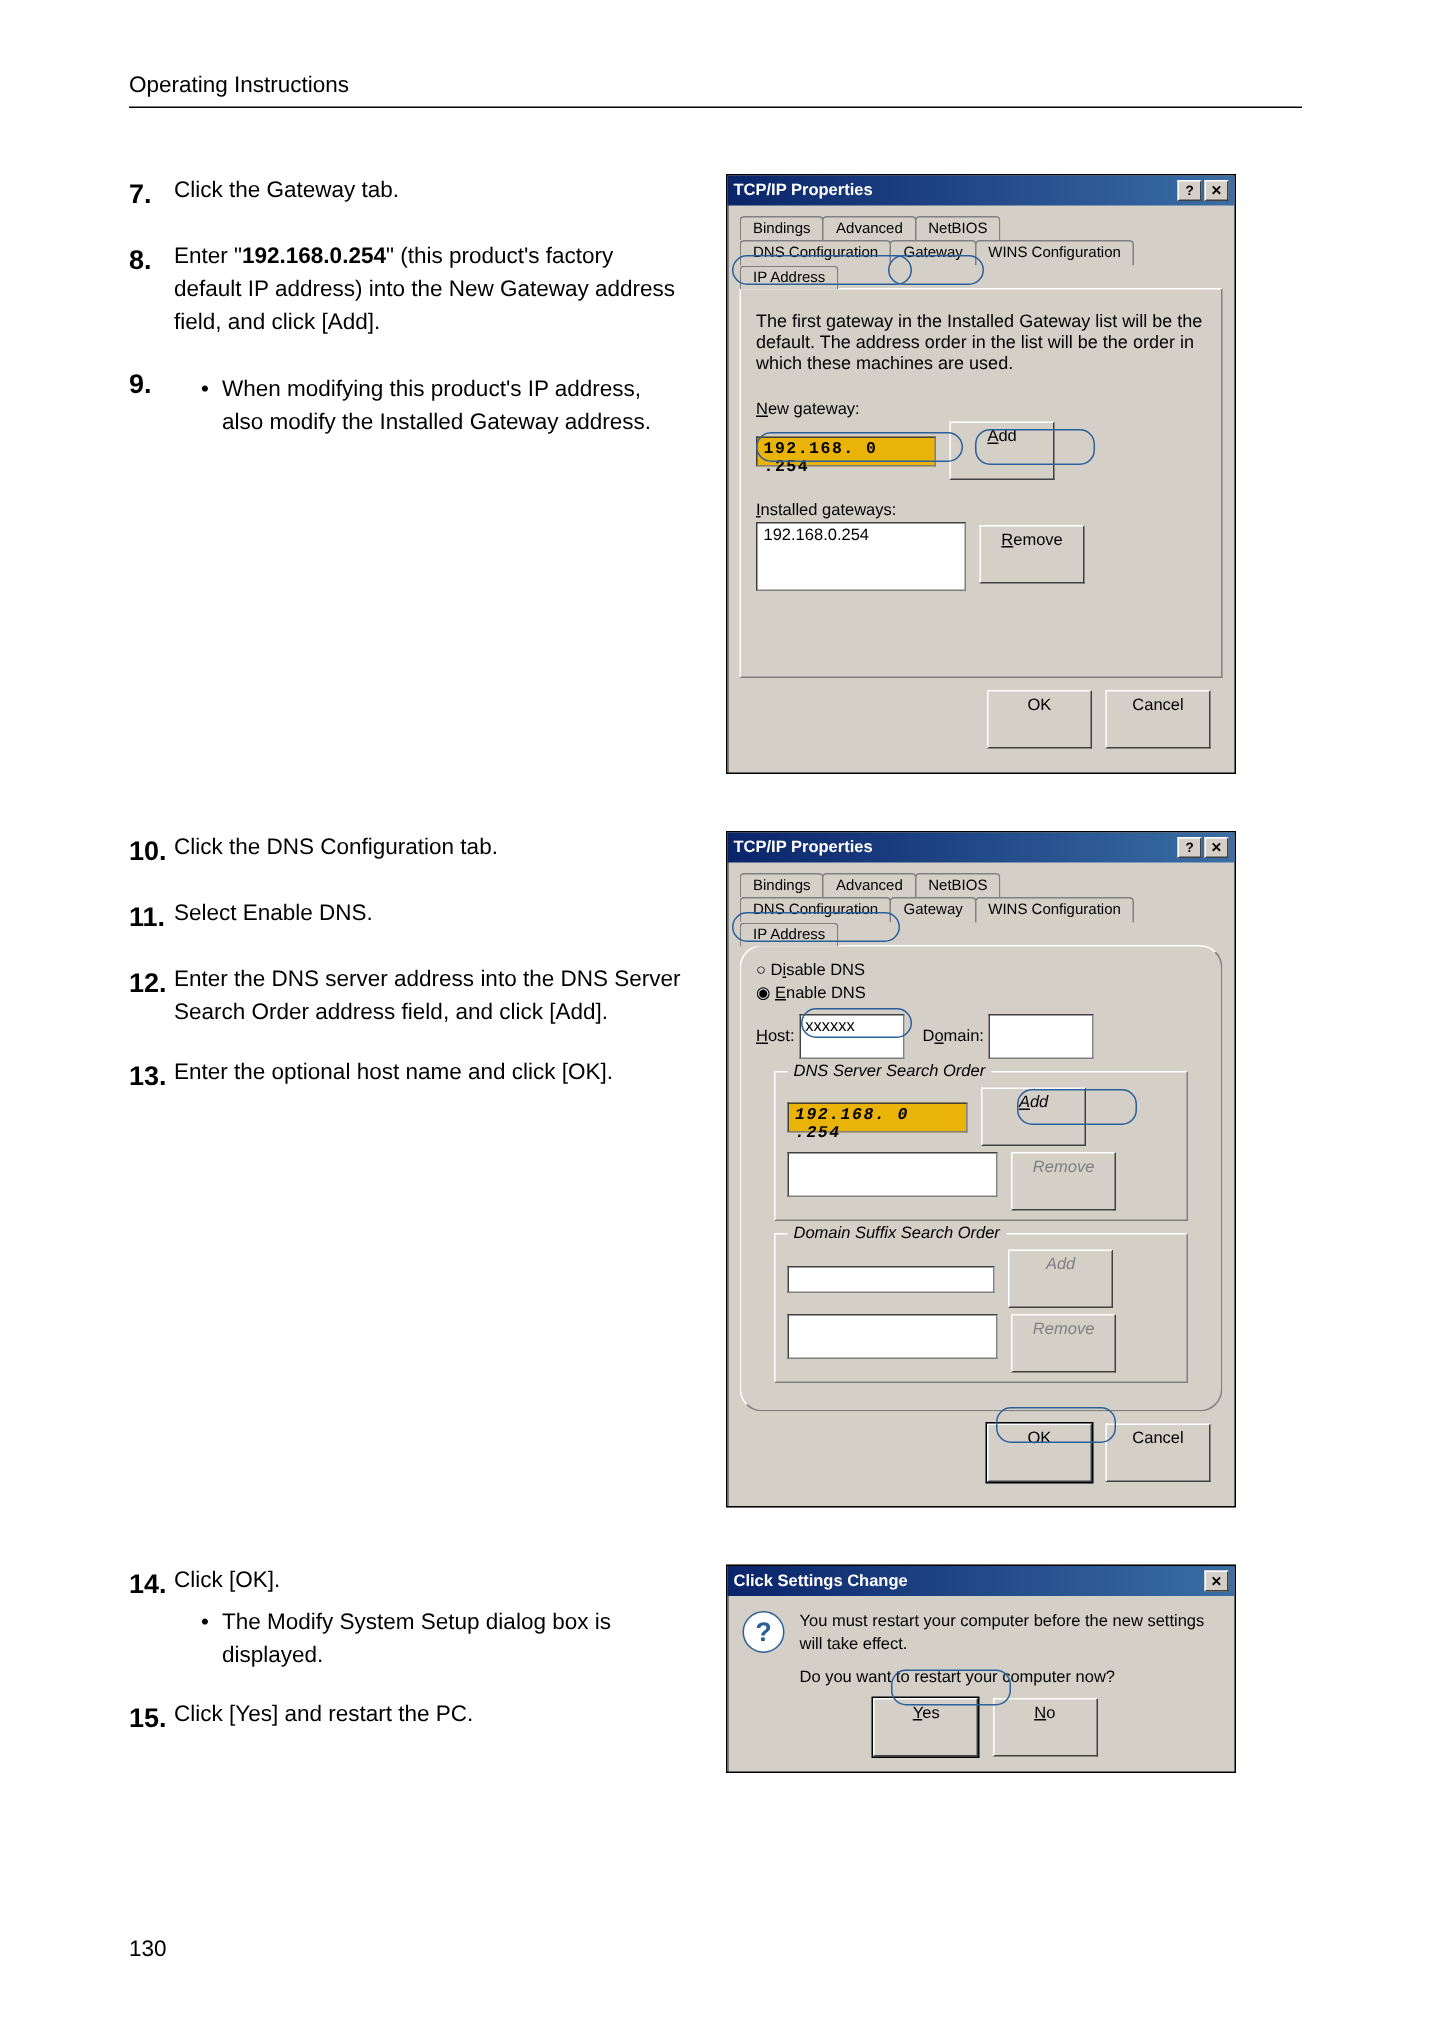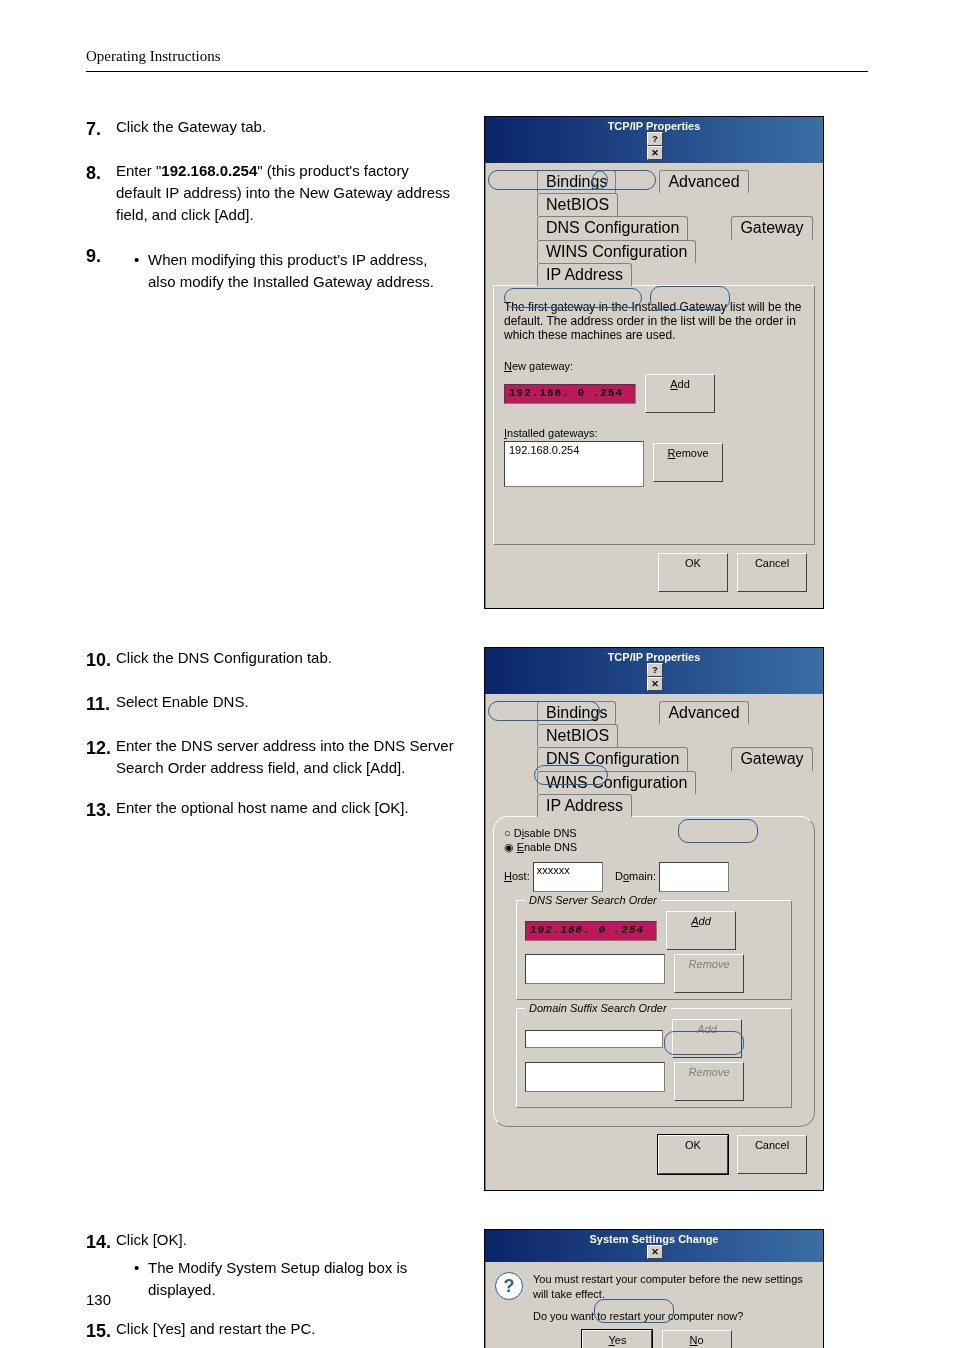--- a/index.html
+++ b/index.html
@@ -14,21 +14,20 @@
     height: 1348px;
     box-sizing: border-box;
     padding: 48px 86px 40px 86px;
     position: relative;
   }
   .running-head {
     font-size: 15px;
     border-bottom: 1px solid #000;
     padding-bottom: 6px;
     margin-bottom: 44px;
-    font-family: Liberation Serif, serif;
   }
   .content {
     display: grid;
     grid-template-columns: 370px 1fr;
     column-gap: 28px;
     row-gap: 38px;
     align-items: start;
   }
   .full-col { grid-column: 1 / 2; }
   .img-col  { grid-column: 2 / 3; }
@@ -58,21 +57,20 @@
   }
   .win *, .win { box-sizing: border-box; }
   .titlebar {
     background: linear-gradient(to right,#0a246a,#3a6ea5);
     color:#fff;
     font-weight:bold;
     font-size:11px;
     padding:3px 4px;
     display:flex;
     align-items:center;
-    flex-direction:column;
   }
   .titlebar .ttl { flex:1; }
   .titlebar .tbtn {
     width:16px; height:14px;
     background:#d4d0c8;
     border:1px solid #fff;
     border-right-color:#404040;
     border-bottom-color:#404040;
     color:#000;
     font-size:9px;
@@ -82,44 +80,43 @@
   }
   .win-body { padding:6px 8px 8px; }
   .tabrow { display:flex; flex-wrap:wrap; }
   .tab {
     padding:2px 8px;
     background:#d4d0c8;
     border:1px solid #808080;
     border-bottom:none;
     border-top-left-radius:3px;
     border-top-right-radius:3px;
-    font-size:16px;
+    font-size:10px;
     margin-right:-1px;
     position:relative;
     top:1px;
-    margin-left:44px;
   }
   .tab.active { background:#d4d0c8; border-bottom:1px solid #d4d0c8; font-weight:normal; }
   .sep { flex-basis:100%; height:0; }
   .tab-pane {
     border:1px solid #808080;
     border-top-color:#fff;
     border-left-color:#fff;
     background:#d4d0c8;
     padding:8px 10px 10px;
     min-height:260px;
   }
   .help-txt { font-size:12px; margin:6px 0 18px; }
   .lbl { font-size:11px; margin-bottom:2px; display:block; }
   .ul { text-decoration: underline; }
   .ipbox {
-    width:132px; height:20px;
+    width:120px; height:20px;
     border:1px solid #808080;
     border-top-color:#404040; border-left-color:#404040;
-    background:#be185d;
+    background:#eab308;
     font-family: 'Courier New', monospace;
     font-weight:bold;
     letter-spacing:1px;
     padding:2px 4px;
     display:inline-block;
     vertical-align:middle;
   }
   .listbox {
     width:140px; height:46px;
     border:1px solid #808080;
@@ -358,21 +355,21 @@
         <li>
           <span class="num">15.</span>
           <span class="txt">Click [Yes] and restart the PC.</span>
         </li>
       </ol>
     </div>
 
     <div class="img-col" style="position:relative;">
       <div class="win sys-dialog">
         <div class="titlebar">
-          <span class="ttl">System Settings Change</span>
+          <span class="ttl">Click Settings Change</span>
           <span class="tbtn">✕</span>
         </div>
         <div class="sys-body">
           <div class="sys-icon">?</div>
           <div class="sys-text">
             <div>You must restart your computer before the new settings will take effect.</div>
             <div style="height:6px"></div>
             <div>Do you want to restart your computer now?</div>
           </div>
         </div>

